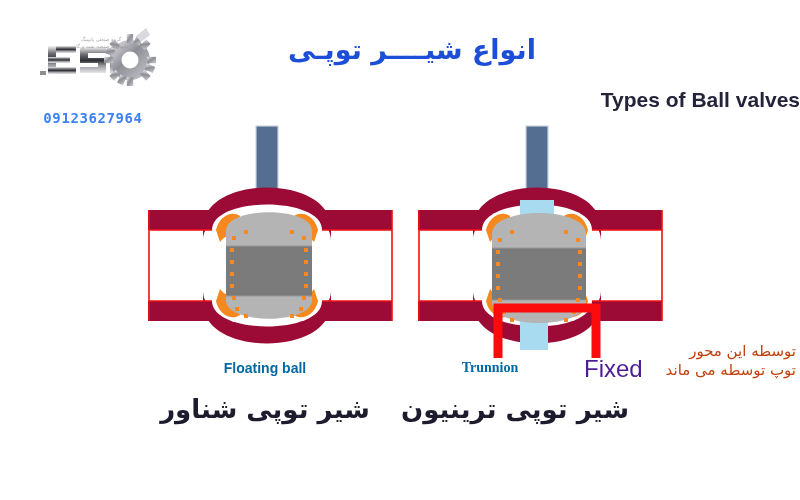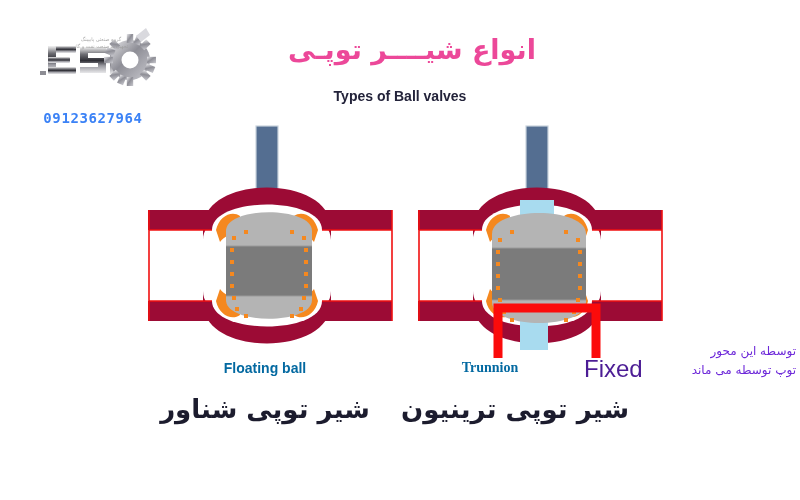--- a/index.html
+++ b/index.html
@@ -23,26 +23,26 @@
   }
   .logo-phone{
     position:absolute;left:0;top:92px;width:150px;text-align:center;
     color:#3b82f6;font-size:14px;font-weight:bold;letter-spacing:.6px;
     font-family:"DejaVu Sans Mono", monospace;
   }
 
   
   .title-fa{
     position:absolute;left:0;right:0;top:34px;text-align:center;
-    direction:rtl;color:#ec4899;font-weight:bold;font-size:27px;
+    direction:rtl;color:#1d4ed8;font-weight:bold;font-size:27px;
     letter-spacing:0px;font-family:"DejaVu Sans", sans-serif;padding-left:24px;
   }
   .title-en{
-    position:absolute;left:0;right:0;top:88px;text-align:center;
-    color:#23233a;font-weight:bold;font-size:14px;
+    position:absolute;left:0;right:0;top:88px;text-align:right;
+    color:#23233a;font-weight:bold;font-size:21px;
     font-family:"Liberation Sans", sans-serif;
   }
 
   
   .valve{position:absolute;width:260px;height:240px;}
   .valve-left{left:140px;top:118px;}
   .valve-right{left:410px;top:118px;}
 
   
   .cap{position:absolute;width:300px;text-align:center;}
@@ -54,21 +54,21 @@
   .cap-right-en{left:365px;top:360px;width:250px;font-family:Liberation Serif, serif;}
   .cap-right-fa{left:390px;top:394px;width:250px;}
 
   .fixed-label{
     position:absolute;left:584px;top:355px;
     color:#4c1d95;font-size:24px;font-weight:normal;
     font-family:"Liberation Sans", sans-serif;
   }
   .note-fa{
     position:absolute;left:660px;top:342px;width:136px;
-    color:#6d28d9;font-size:12px;line-height:19px;direction:rtl;
+    color:#c2410c;font-size:15px;line-height:19px;direction:rtl;
     text-align:right;font-family:"DejaVu Sans", sans-serif;
   }
 </style>
 </head>
 <body>
 
 <div id="page">
 
   <div class="logo-block">
     <svg class="logo-mark" viewBox="0 0 150 76">

